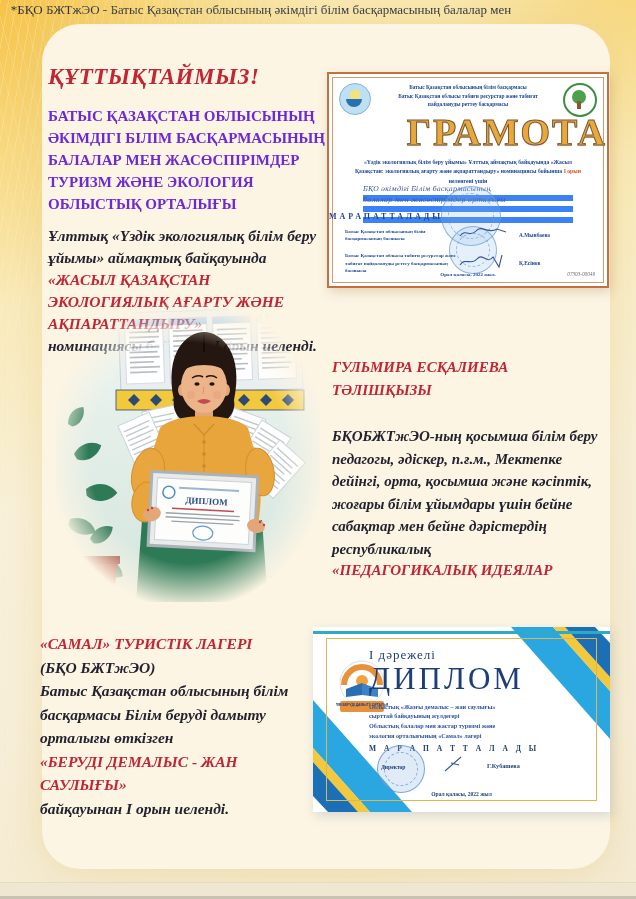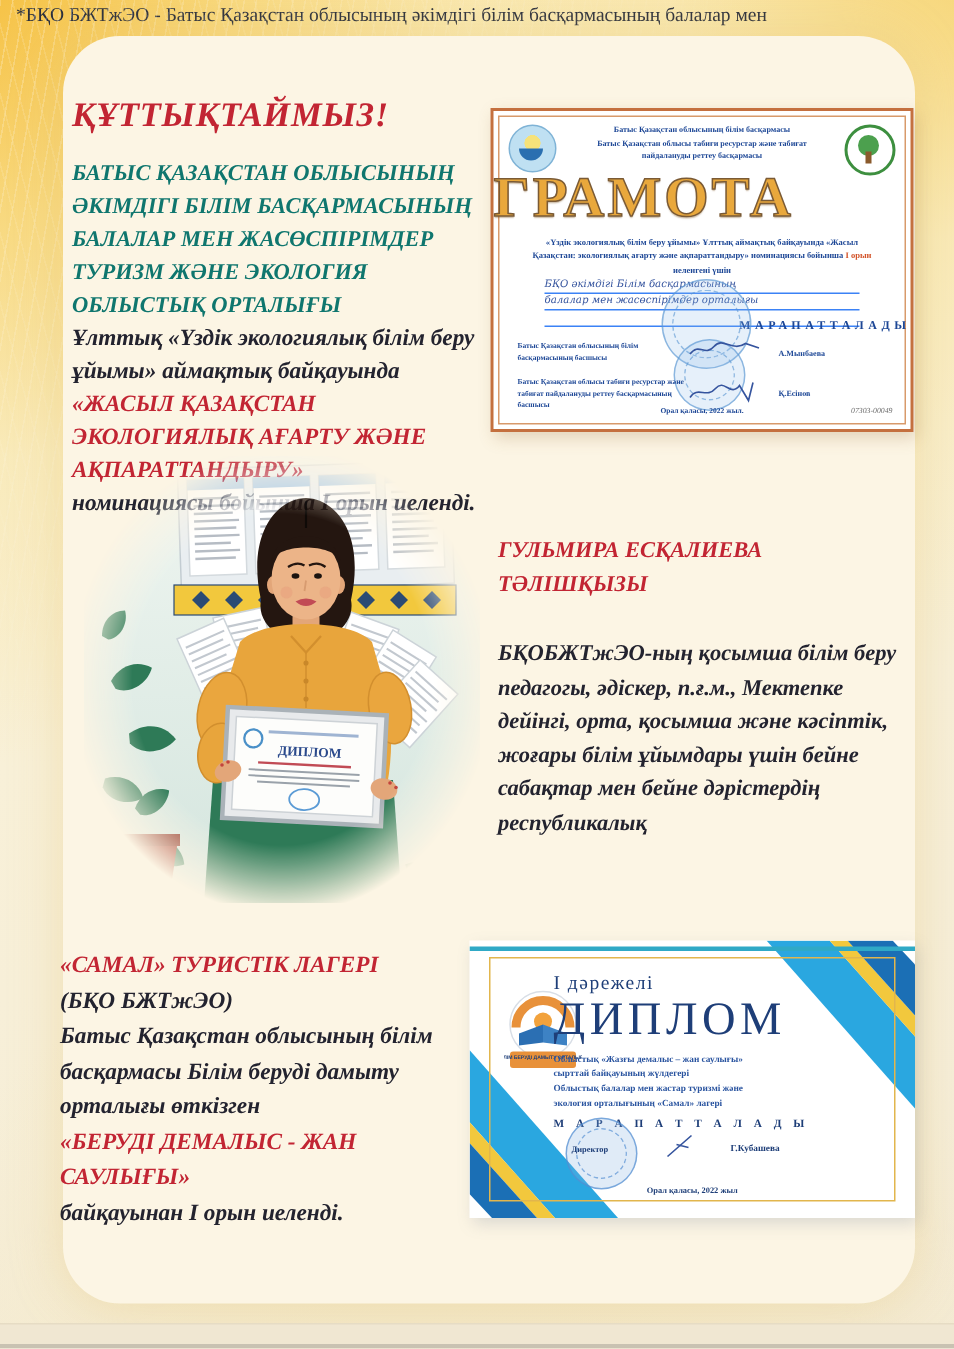--- a/index.html
+++ b/index.html
@@ -22,21 +22,21 @@
   }
   .bottom-strip{position:absolute;left:0;right:0;bottom:0;height:16px;background:#f0e7d2;border-top:1px solid #e6dcc4;}
   .bottom-edge{position:absolute;left:0;right:0;bottom:0;height:3px;background:#c9c2b2;}
   .panel{position:absolute;left:42px;top:24px;width:568px;height:845px;background:#fcf5e4;border-radius:38px;
          box-shadow:0 0 34px rgba(226,193,110,.35);}
 
   
   .tblock{position:absolute;text-align:left;color:#23232f;}
   .congrats{left:48px;top:64px;width:278px;}
   .congrats .title{font-size:23px;font-weight:bold;font-style:italic;color:#c22533;letter-spacing:.5px;margin-bottom:16px;}
-  .congrats .org{font-size:15px;font-weight:bold;font-style:italic;color:#0f766e;line-height:1.46;margin-bottom:0;}
+  .congrats .org{font-size:15px;font-weight:bold;color:#6d28d9;line-height:1.46;margin-bottom:10px;}
   .it-dark{font-size:15.5px;font-weight:bold;font-style:italic;color:#23232f;line-height:1.42;}
   .it-red{font-size:15.5px;font-weight:bold;font-style:italic;color:#c22533;line-height:1.42;}
 
   .profile{left:332px;top:356px;width:276px;}
   .profile .name{font-size:15px;font-weight:bold;font-style:italic;color:#c22533;line-height:1.5;margin-bottom:24px;}
   .profile .bio{font-size:15px;font-weight:bold;font-style:italic;line-height:1.5;}
 
   .samal{left:40px;top:632px;width:286px;}
   .samal .line{font-size:15.5px;font-weight:bold;font-style:italic;line-height:1.52;}
 
@@ -47,27 +47,27 @@
            border:2px solid #c4703f;box-shadow:2px 4px 10px rgba(150,110,60,.25);}
   .gramota .inner{position:absolute;inset:3px;border:1px solid #d89a6b;}
   .g-head{position:absolute;top:9px;left:40px;right:40px;text-align:center;
           font-size:5.4px;font-weight:bold;color:#1d4796;line-height:1.6;font-family:"Liberation Serif",serif;}
   .g-logo{position:absolute;top:9px;width:30px;height:30px;border-radius:50%;}
   .g-logo.left{left:10px;background:radial-gradient(circle at 50% 38%,#f6e27a 0 22%,#bfe0f2 23%);border:1px solid #7fb3d6;}
   .g-logo.left:after{content:"";position:absolute;left:6px;top:15px;width:16px;height:8px;border-radius:0 0 10px 10px;background:#2a6fb0;}
   .g-logo.right{right:10px;background:#fff;border:2px solid #3d8f3f;}
   .g-logo.right:before{content:"";position:absolute;left:7px;top:5px;width:14px;height:14px;border-radius:50%;background:#4ca04e;}
   .g-logo.right:after{content:"";position:absolute;left:12px;top:16px;width:4px;height:8px;background:#8a5a2c;}
-  .g-title{position:absolute;top:36px;left:0;right:0;text-align:left;font-size:38px;font-weight:bold;letter-spacing:2px;
+  .g-title{position:absolute;top:36px;left:0;right:0;text-align:right;font-size:38px;font-weight:bold;letter-spacing:2px;
            color:#e9a83c;-webkit-text-stroke:1px #7a5a35;text-shadow:0 1px 1px rgba(120,80,30,.4);}
   .g-body{position:absolute;top:84px;left:22px;right:22px;text-align:center;font-size:5.7px;font-weight:bold;color:#1d4796;line-height:1.65;}
   .g-body .hl{color:#d3542a;}
   .g-write{position:absolute;left:34px;right:34px;text-align:left;font-size:6.8px;font-style:italic;color:#35549e;
-           border-bottom:1px solid #3b82f6;height:10px;font-family:"DejaVu Serif",serif;}
-  .g-award{position:absolute;top:138px;left:0;right:0;text-align:right;font-size:8px;font-weight:bold;letter-spacing:3px;color:#1d4796;}
+           border-bottom:6px solid #3b82f6;height:10px;font-family:"DejaVu Serif",serif;}
+  .g-award{position:absolute;top:138px;left:0;right:0;text-align:left;font-size:8px;font-weight:bold;letter-spacing:3px;color:#1d4796;}
   .g-sign{position:absolute;left:16px;right:16px;display:flex;align-items:center;}
   .g-sign .lbl{width:112px;text-align:left;font-size:5px;font-weight:bold;color:#1d4796;line-height:1.5;}
   .g-sign .sig{width:62px;}
   .g-sign .nm{flex:1;text-align:left;font-size:5.4px;font-weight:bold;color:#1d4796;}
   .g-stamp{position:absolute;border-radius:50%;border:1.5px solid rgba(90,150,210,.65);background:rgba(140,185,230,.22);pointer-events:none;}
   .g-stamp:after{content:"";position:absolute;inset:6px;border-radius:50%;border:1px dashed rgba(90,150,210,.6);}
   .g-date{position:absolute;bottom:9px;left:0;right:0;text-align:center;font-size:5px;font-weight:bold;color:#1d4796;}
   .g-num{position:absolute;bottom:9px;right:12px;font-size:5.2px;font-style:italic;color:#6b6b6b;}
 
   
@@ -283,20 +283,21 @@
       <circle cx="204" cy="218" r="1.2" fill="#c2443c"></circle>
         <circle cx="208" cy="221" r="1.2" fill="#c2443c"></circle>
       <path d="M232,148 Q240,118 236,96" stroke="#241610" stroke-width="10" fill="none" opacity="0"></path>
     </g>
   </svg>
 </div>
 
 <div class="tblock profile">
   <div class="name">ГУЛЬМИРА ЕСҚАЛИЕВА ТӘЛІШҚЫЗЫ</div>
   <div class="bio">БҚОБЖТжЭО-ның қосымша білім беру педагогы, әдіскер, п.ғ.м., Мектепке дейінгі, орта, қосымша және кәсіптік, жоғары білім ұйымдары үшін бейне сабақтар мен бейне дәрістердің республикалық</div>
+  <div class="it-red" style="font-size:15px;">«ПЕДАГОГИКАЛЫҚ ИДЕЯЛАР</div>
 </div>
 
 <div class="tblock samal">
   <div class="line it-red">«САМАЛ» ТУРИСТІК ЛАГЕРІ</div>
   <div class="line it-dark">(БҚО БЖТжЭО)</div>
   <div class="line it-dark">Батыс Қазақстан облысының білім басқармасы Білім беруді дамыту орталығы өткізген</div>
   <div class="line it-red">«БЕРУДІ ДЕМАЛЫС - ЖАН САУЛЫҒЫ»</div>
   <div class="line it-dark">байқауынан I орын иеленді.</div>
 </div>
 

